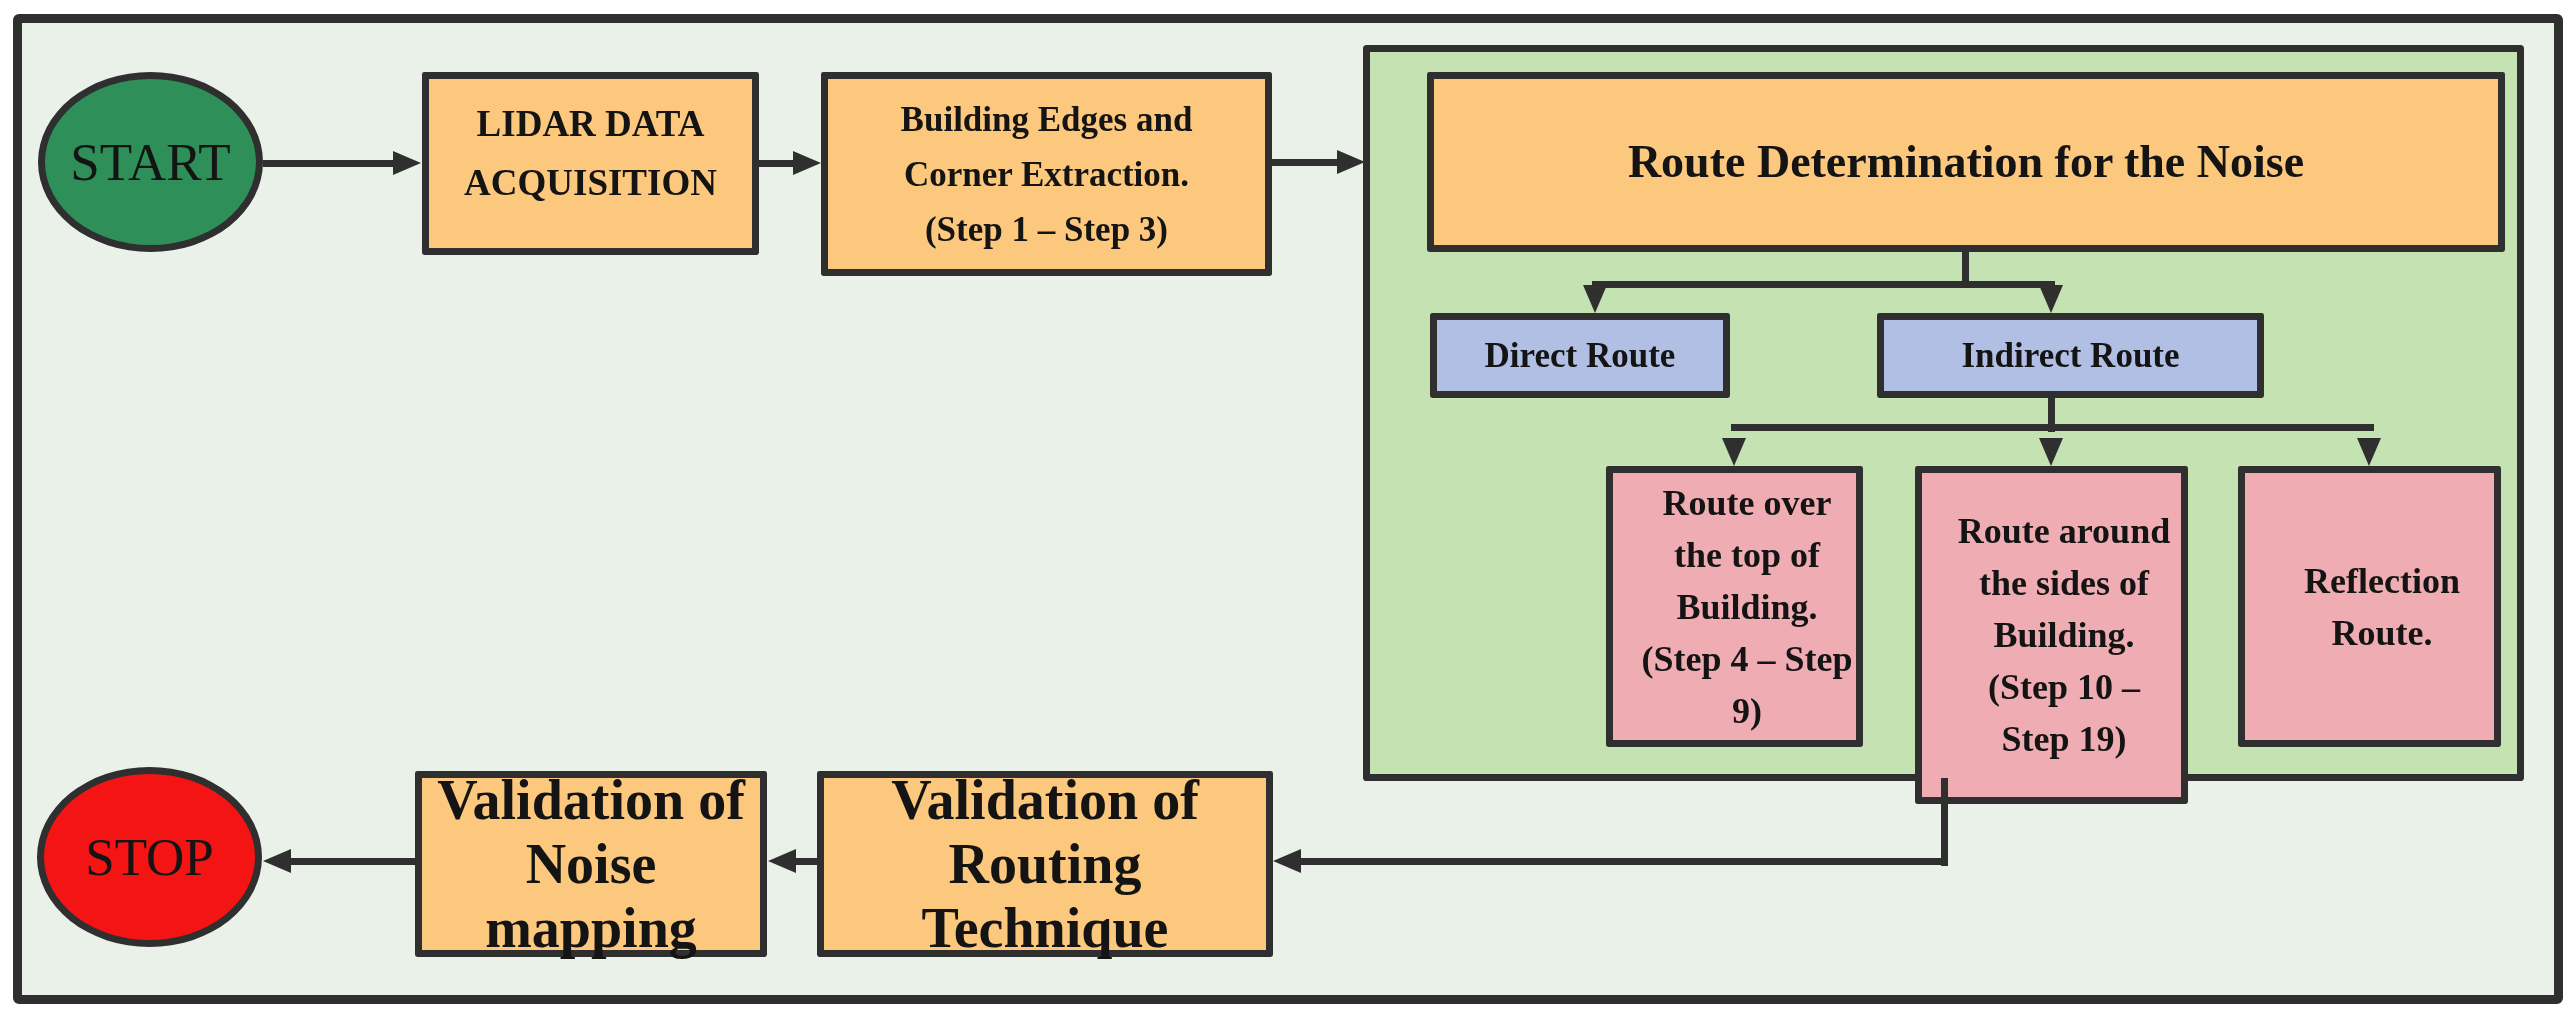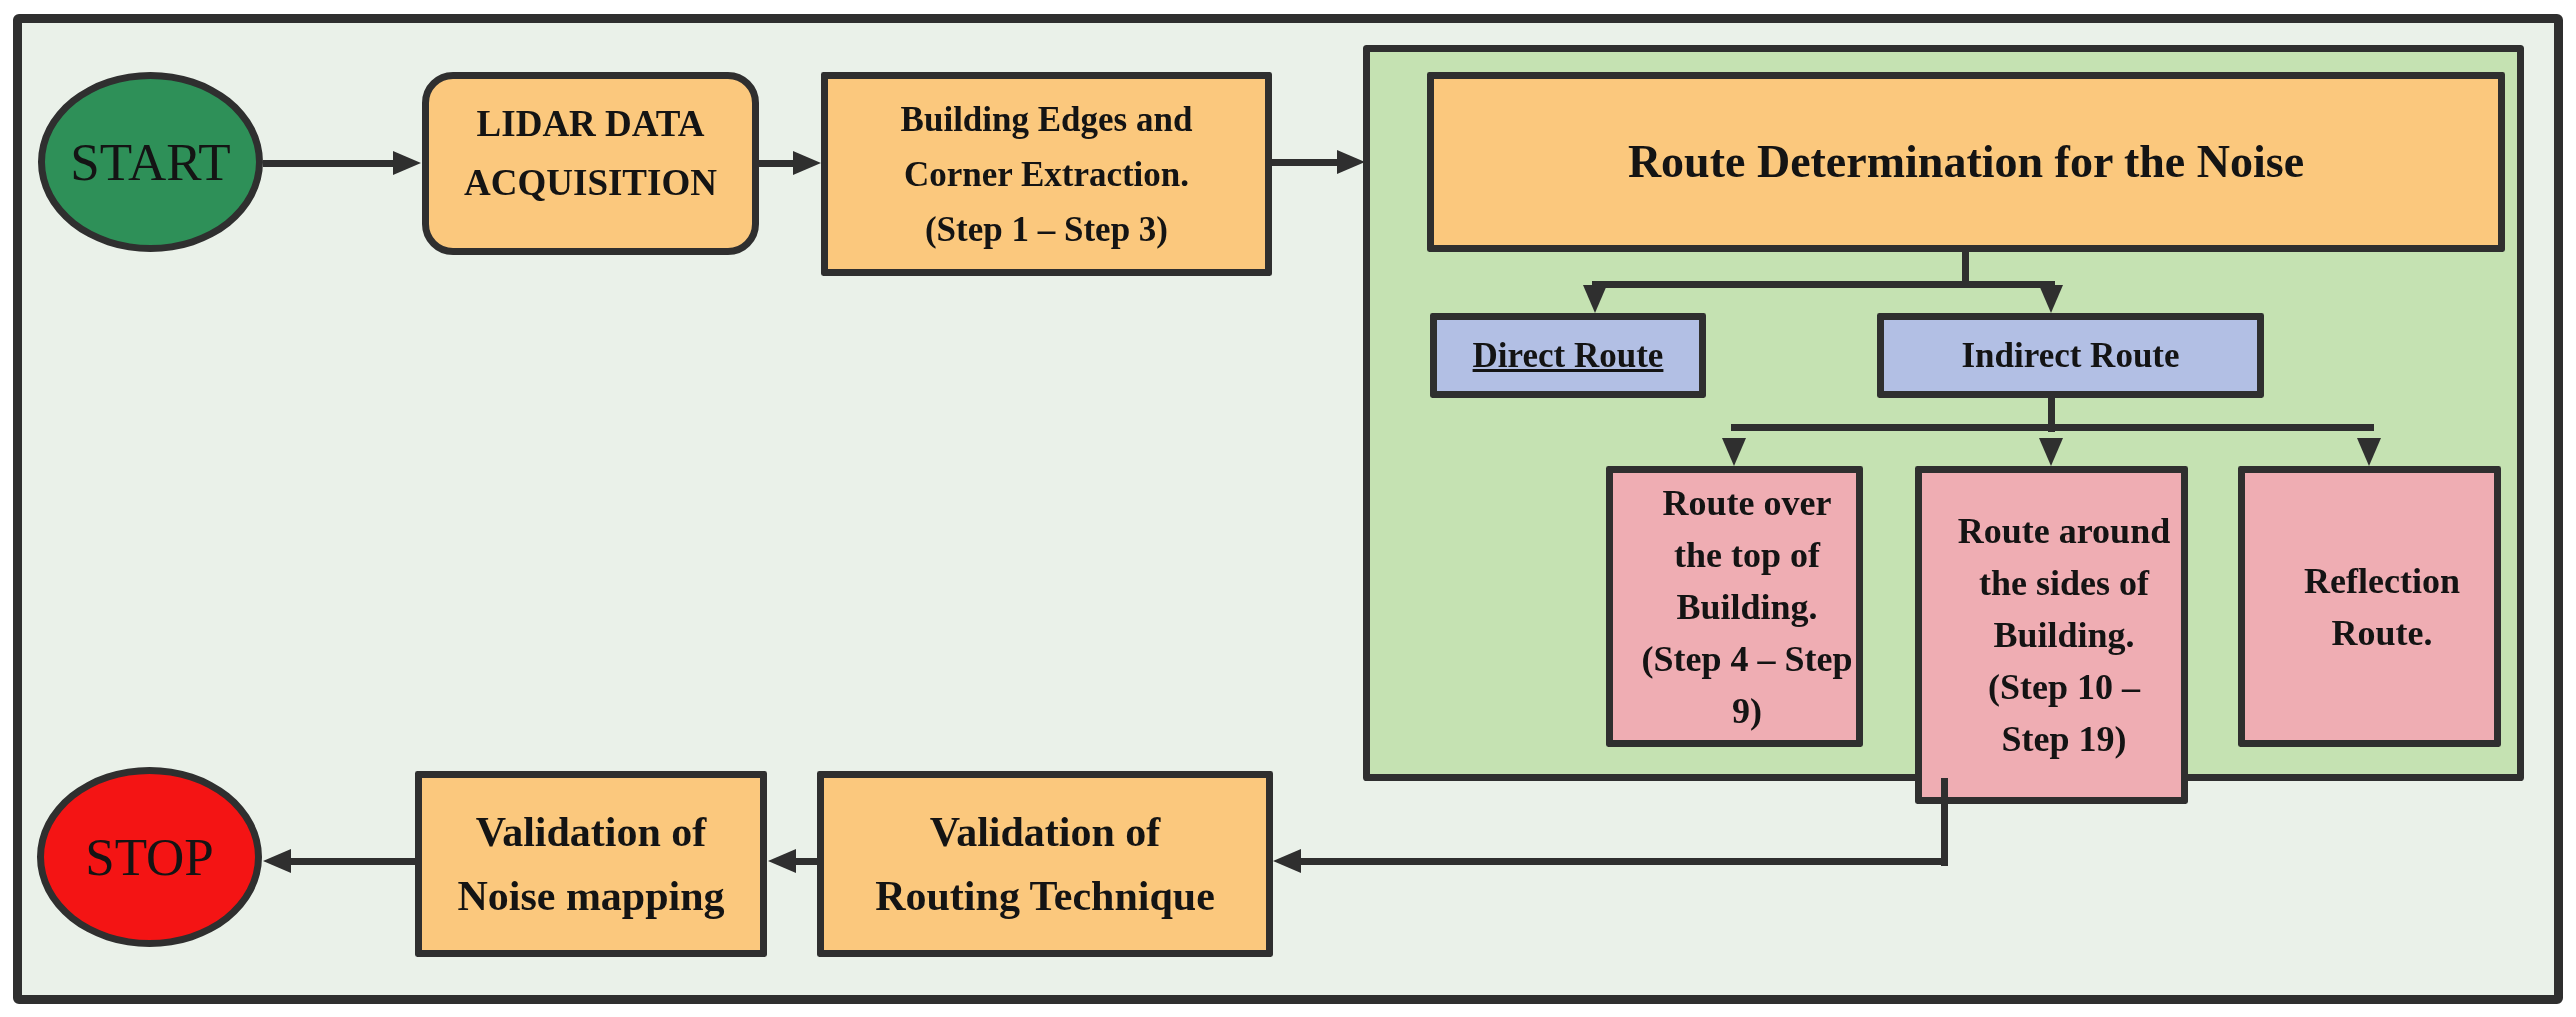--- a/index.html
+++ b/index.html
@@ -26,22 +26,22 @@
   .blue{background:var(--branch-fill);}
   .pink{background:var(--leaf-fill);}
   .nl{display:block;}
   
   .fs-terminal{font-size:53px;line-height:66px;}
   .fs-lidar{font-size:37px;line-height:59px;}
   .fs-building{font-size:35px;line-height:55px;}
   .fs-routedet{font-size:46px;line-height:54px;}
   .fs-branch{font-size:35px;line-height:42px;}
   .fs-leaf{font-size:36px;line-height:52px;padding-left:25px;}
-  .fs-valid{font-size:42px;line-height:64px;}
-  .pad-b{padding-bottom:22px;border-radius:31px;}
+  .fs-valid{font-size:56px;line-height:64px;}
+  .pad-b{padding-bottom:22px;}
   
   .hline{position:absolute;height:7.2px;background:var(--line);}
   .vline{position:absolute;width:7.2px;background:var(--line);}
   .ah{position:absolute;width:0;height:0;}
   .ah-right{border-top:12.6px solid transparent;border-bottom:12.6px solid transparent;
             border-left:28px solid var(--line);}
   .ah-left{border-top:12.6px solid transparent;border-bottom:12.6px solid transparent;
            border-right:28px solid var(--line);}
   .ah-down{border-left:12.6px solid transparent;border-right:12.6px solid transparent;
            border-top:28px solid var(--line);}
@@ -67,21 +67,21 @@
   <div class="node orange fs-building" style="left:821px;top:72px;width:451px;height:204px;">
     <span class="nl">Building Edges and</span>
     <span class="nl">Corner Extraction.</span>
     <span class="nl">(Step 1 – Step 3)</span>
   </div>
 
   <div class="node orange fs-routedet" style="left:1427px;top:72px;width:1078px;height:180px;">
     <span class="nl">Route Determination for the Noise</span>
   </div>
 
-  <div class="node blue fs-branch" style="left:1430px;top:313px;width:276px;height:85px;text-decoration:underline;">
+  <div class="node blue fs-branch" style="left:1430px;top:313px;width:300px;height:85px;">
     <span class="nl">Direct Route</span>
   </div>
 
   <div class="node blue fs-branch" style="left:1877px;top:313px;width:387px;height:85px;">
     <span class="nl">Indirect Route</span>
   </div>
 
   <div class="node pink fs-leaf" style="left:1606px;top:466px;width:257px;height:281px;">
     <span class="nl">Route over</span>
     <span class="nl">the top of</span>

